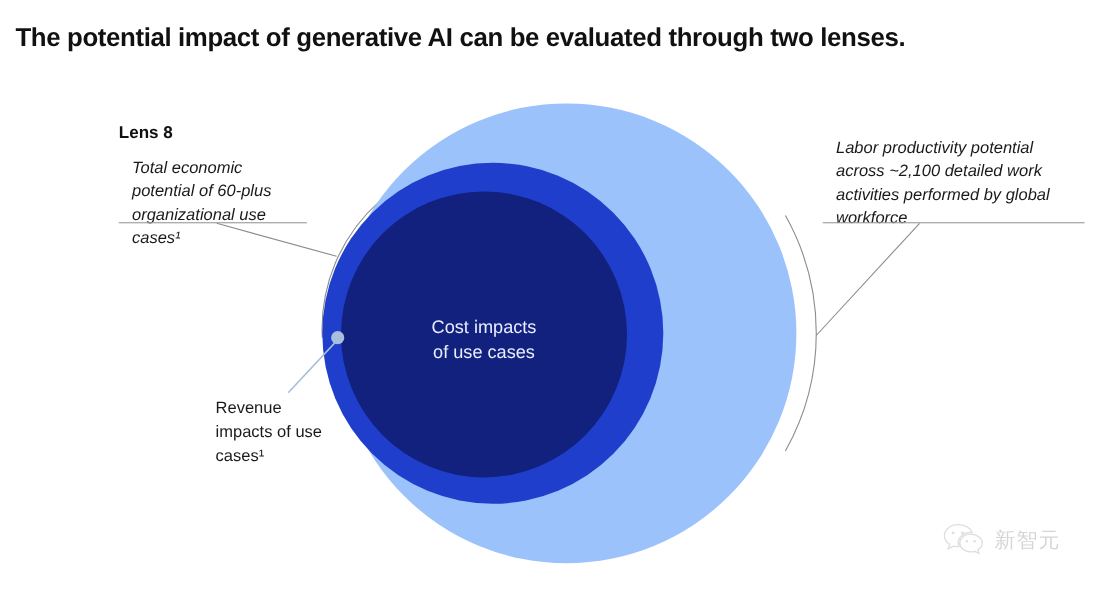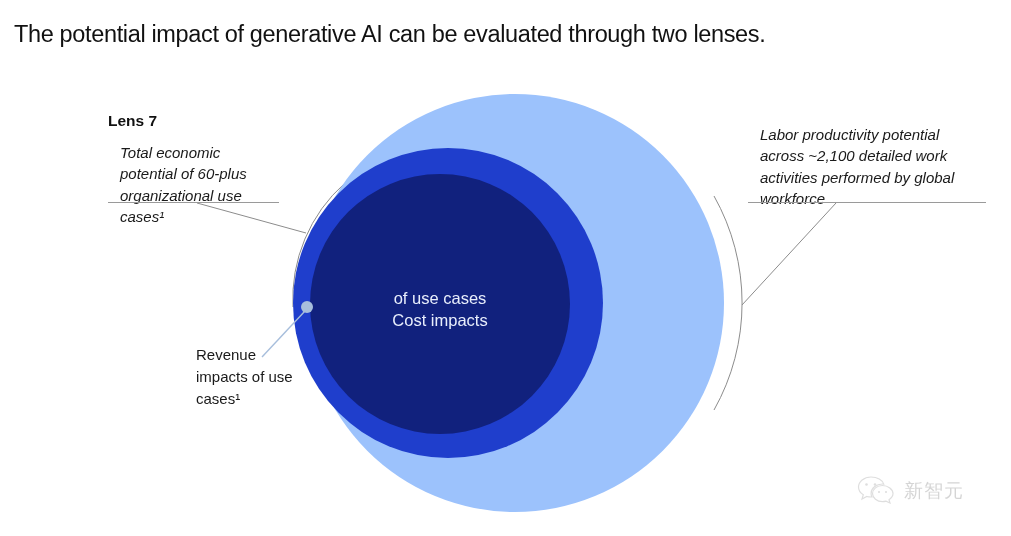--- a/index.html
+++ b/index.html
@@ -16,21 +16,21 @@
     color: #1a1a1a;
   }
 
   
   #page-title {
     position: absolute;
     left: 14px;
     top: 20px;
     width: 980px;
     font-size: 23.5px;
-    font-weight: normal;
+    font-weight: bold;
     letter-spacing: -0.35px;
     color: #111111;
     line-height: 1.2;
   }
 
   
   #venn-stage {
     position: absolute;
     left: 0;
     top: 0;
@@ -64,21 +64,21 @@
     height: 0;
     border-top: 1px solid #9a9a9a;
   }
   #lens1-rule { left: 108px; top: 202px; width: 171px; }
   #lens2-rule { left: 748px; top: 202px; width: 238px; }
 
   
   #revenue-callout {
     position: absolute;
     left: 196px;
-    top: 344px;
+    top: 360px;
     width: 108px;
     font-size: 15px;
     line-height: 1.45;
     color: #1a1a1a;
   }
 
   
   #cost-label {
     position: absolute;
     left: 340px;
@@ -127,35 +127,35 @@
 
   <line x1="197" y1="203" x2="306" y2="233" stroke="#8c8c8c" stroke-width="1"></line>
 
   <line x1="836" y1="203" x2="742" y2="305" stroke="#8c8c8c" stroke-width="1"></line>
 
   <line x1="262" y1="357" x2="305" y2="311" stroke="#A7BEDC" stroke-width="1.4"></line>
   <circle cx="307" cy="307" r="6" fill="#A7BEDC"></circle>
 </svg>
 
 <div class="lens-block" id="lens1-block">
-  <div class="lens-heading">Lens 7</div>
+  <div class="lens-heading">Lens 8</div>
   <div class="lens-desc">Total economic potential of 60-plus organizational use cases¹</div>
 </div>
 <div class="lens-rule" id="lens1-rule"></div>
 
 <div class="lens-block" id="lens2-block">
   <div class="lens-desc">Labor productivity potential across ~2,100 detailed work activities performed by global workforce</div>
 </div>
 <div class="lens-rule" id="lens2-rule"></div>
 
 <div id="revenue-callout">Revenue impacts of use cases¹</div>
 
 <div id="cost-label">
+  <span>Cost impacts</span>
   <span>of use cases</span>
-  <span>Cost impacts</span>
 </div>
 
 <div id="watermark">
   <svg width="40" height="30" viewBox="0 0 40 30">
     <path d="M15 3 C8 3 2.5 7.5 2.5 13 C2.5 16.2 4.4 19 7.3 20.8 L6 25 L10.8 22.5 C12.1 22.8 13.5 23 15 23 C15.3 23 15.6 23 15.9 23 C15.4 21.9 15.1 20.7 15.1 19.4 C15.1 14.2 20.2 10 26.5 10 C26.9 10 27.3 10 27.7 10.1 C26.5 6 21.3 3 15 3 Z" fill="none" stroke="#c4c4c4" stroke-width="1.2"></path>
     <circle cx="10.5" cy="10.5" r="1.3" fill="#c4c4c4"></circle>
     <circle cx="19" cy="10.5" r="1.3" fill="#c4c4c4"></circle>
     <path d="M26.5 11.5 C21 11.5 16.5 15.2 16.5 19.6 C16.5 24 21 27.7 26.5 27.7 C27.7 27.7 28.9 27.5 30 27.2 L34 29 L33 25.7 C35.4 24.2 37 22.1 37 19.6 C37 15.2 32 11.5 26.5 11.5 Z" fill="none" stroke="#c4c4c4" stroke-width="1.2"></path>
     <circle cx="23" cy="18" r="1.1" fill="#c4c4c4"></circle>
     <circle cx="30" cy="18" r="1.1" fill="#c4c4c4"></circle>

